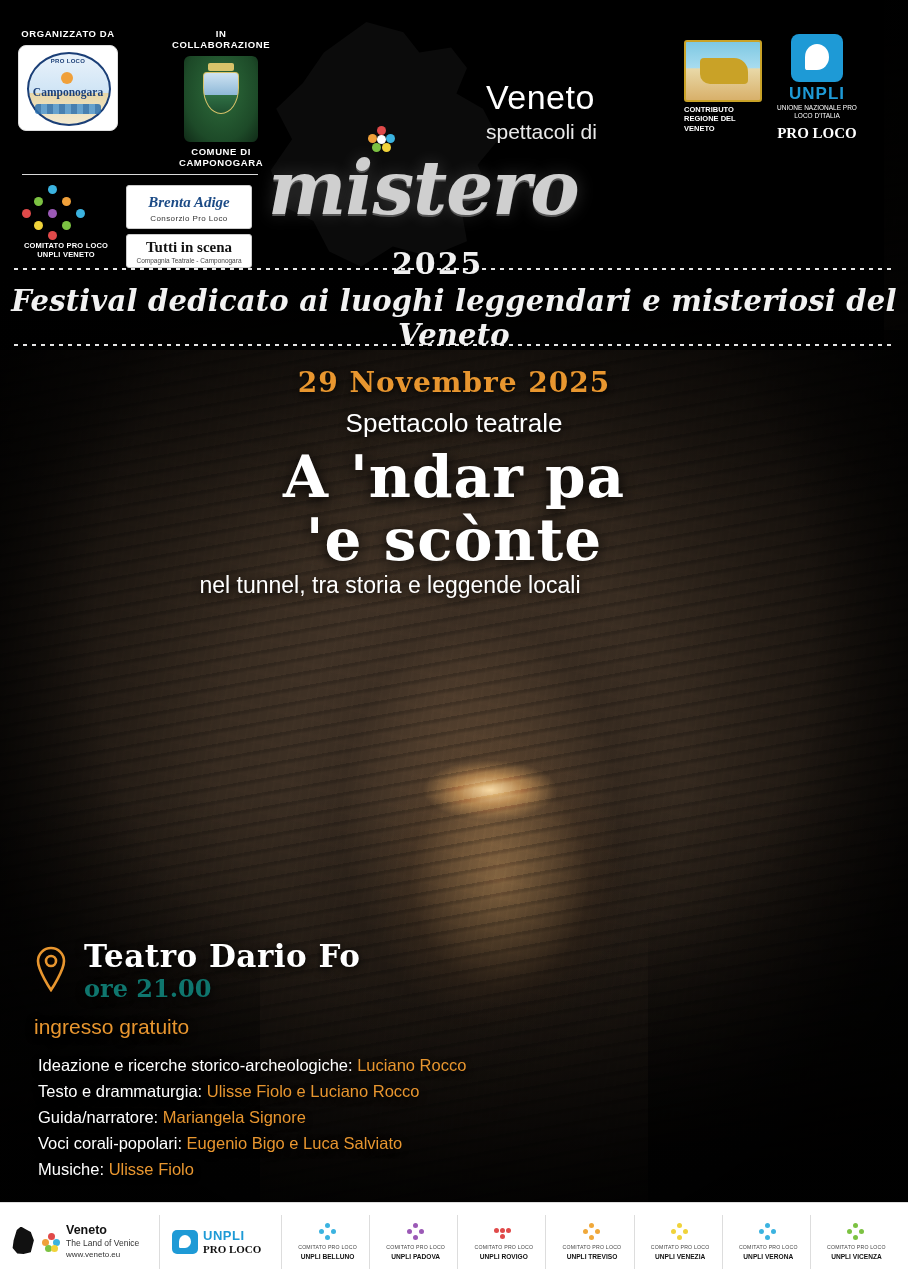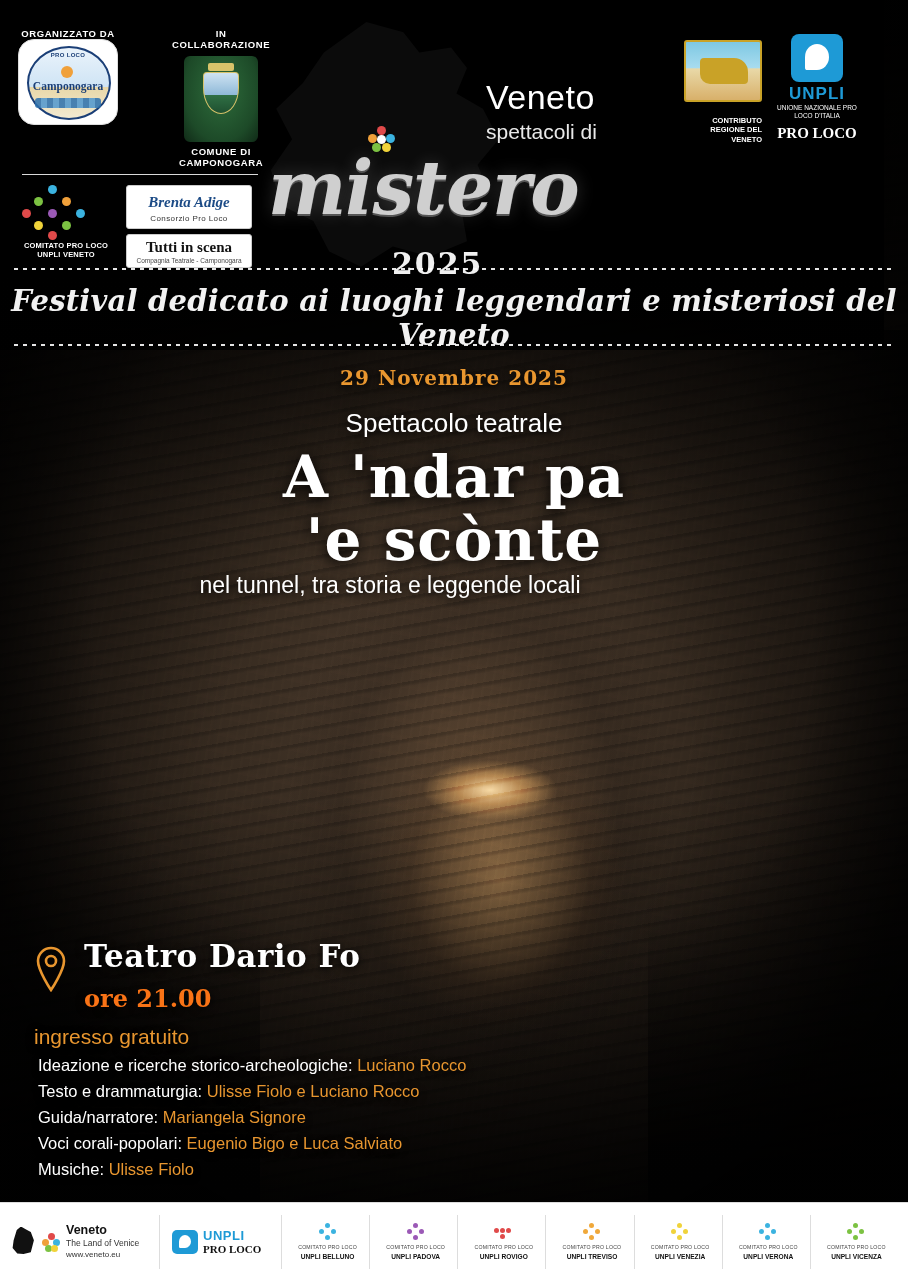--- a/index.html
+++ b/index.html
@@ -62,21 +62,21 @@
   }
   .lbl-tiny {
     font-size: 9.5px; letter-spacing: .6px; color: #fff; font-weight: 700;
     text-align: center; text-transform: uppercase;
   }
   .row1 { display: flex; gap: 14px; align-items: flex-start; }
   .col-org { width: 108px; }
   .col-coll { width: 118px; margin-left: 40px; }
 
   .logo-proloco-campo {
-    width: 100px; height: 86px; border-radius: 16px;
+    margin-top: 6px; width: 100px; height: 86px; border-radius: 8px;
     background: #fff; position: relative; overflow: hidden;
     border: 1px solid #ddd;
   }
   .logo-proloco-campo .ring {
     position: absolute; left: 8px; top: 6px; width: 84px; height: 74px;
     border: 2px solid #1b3f77; border-radius: 50%;
     background: linear-gradient(180deg,#eaf3fb 0%, #cfe4f5 55%, #e8d7a8 56%, #f3ead1 100%);
   }
   .logo-proloco-campo .top-t {
     position: absolute; left: 0; right: 0; top: 12px; text-align: center;
@@ -162,21 +162,21 @@
   .logo-regione .pic {
     width: 78px; height: 62px; border: 2px solid #c9a227; border-radius: 3px;
     background: linear-gradient(180deg,#7ec8e3 0%, #a8dcef 45%, #e9d9a8 46%, #d8b06a 100%);
     position: relative; overflow:hidden;
   }
   .logo-regione .lion {
     position:absolute; left: 14px; top: 16px; width: 48px; height: 26px;
     background: #c9a227; border-radius: 4px 14px 4px 10px;
   }
   .logo-regione .cap {
-    margin-top: 14px; text-align:right; color:#fff; font-size: 7.5px; font-weight: 700; line-height:1.25;
+    margin-top: 3px; text-align:left; color:#fff; font-size: 7.5px; font-weight: 700; line-height:1.25;
   }
   .logo-unpli {
     position: absolute; right: 24px; top: 34px; width: 86px; text-align:center;
   }
   .logo-unpli .sq {
     width: 52px; height: 48px; margin: 0 auto; border-radius: 8px;
     background: #1e9ad6; position: relative;
   }
   .logo-unpli .sq:after {
     content:""; position:absolute; left: 14px; top: 10px; width: 24px; height: 26px;
@@ -231,21 +231,21 @@
   .dot-bot { top: 344px; }
   .festival-line {
     position: absolute; left: 0; top: 284px; width: 908px; text-align: center;
     font-family: "DejaVu Serif", serif; font-weight: 700; font-style: italic;
     font-size: 29px; color: #f2f2f2; letter-spacing: .2px;
   }
 
   
   .ev-date {
     position: absolute; left: 0; top: 366px; width: 908px; text-align:center;
-    color: #e8962f; font-family: "DejaVu Serif", serif; font-size: 20px; font-weight: 700; letter-spacing: 1px;
+    color: #e8962f; font-family: "DejaVu Serif", serif; font-size: 28px; font-weight: 700; letter-spacing: 1px;
     text-shadow: 0 2px 6px rgba(0,0,0,.9);
   }
   .ev-kind {
     position: absolute; left: 0; top: 408px; width: 908px; text-align:center;
     color: #fff; font-size: 26px; font-weight: 400;
     text-shadow: 0 2px 8px rgba(0,0,0,.95);
   }
   .ev-title {
     position: absolute; left: 0; top: 446px; width: 908px; text-align:center;
     color: #fff; font-family: "DejaVu Serif", serif; font-size: 58px; font-weight: 700;
@@ -265,22 +265,22 @@
   .pin {
     position: absolute; left: 0; top: 8px; width: 34px; height: 46px;
   }
   .pin svg { display:block; }
   .venue-name {
     margin-left: 50px; color: #fff; font-family: "DejaVu Serif", serif;
     font-size: 31px; font-weight: 700; letter-spacing: .5px;
     text-shadow: 0 2px 8px rgba(0,0,0,.95);
   }
   .venue-time {
-    margin-left: 50px; color: #f97316; font-family: "DejaVu Serif", serif;
-    font-size: 24px; font-weight: 700; margin-top: 10px;
+    margin-left: 50px; color: #0f766e; font-family: "DejaVu Serif", serif;
+    font-size: 24px; font-weight: 700; margin-top: 0;
     text-shadow: 0 2px 8px rgba(0,0,0,.95);
   }
   .venue-free {
     margin-left: 0px; margin-top: 12px; color: #e8962f;
     font-size: 21px; font-weight: 400;
     text-shadow: 0 2px 8px rgba(0,0,0,.95);
   }
 
   
   .credits {

